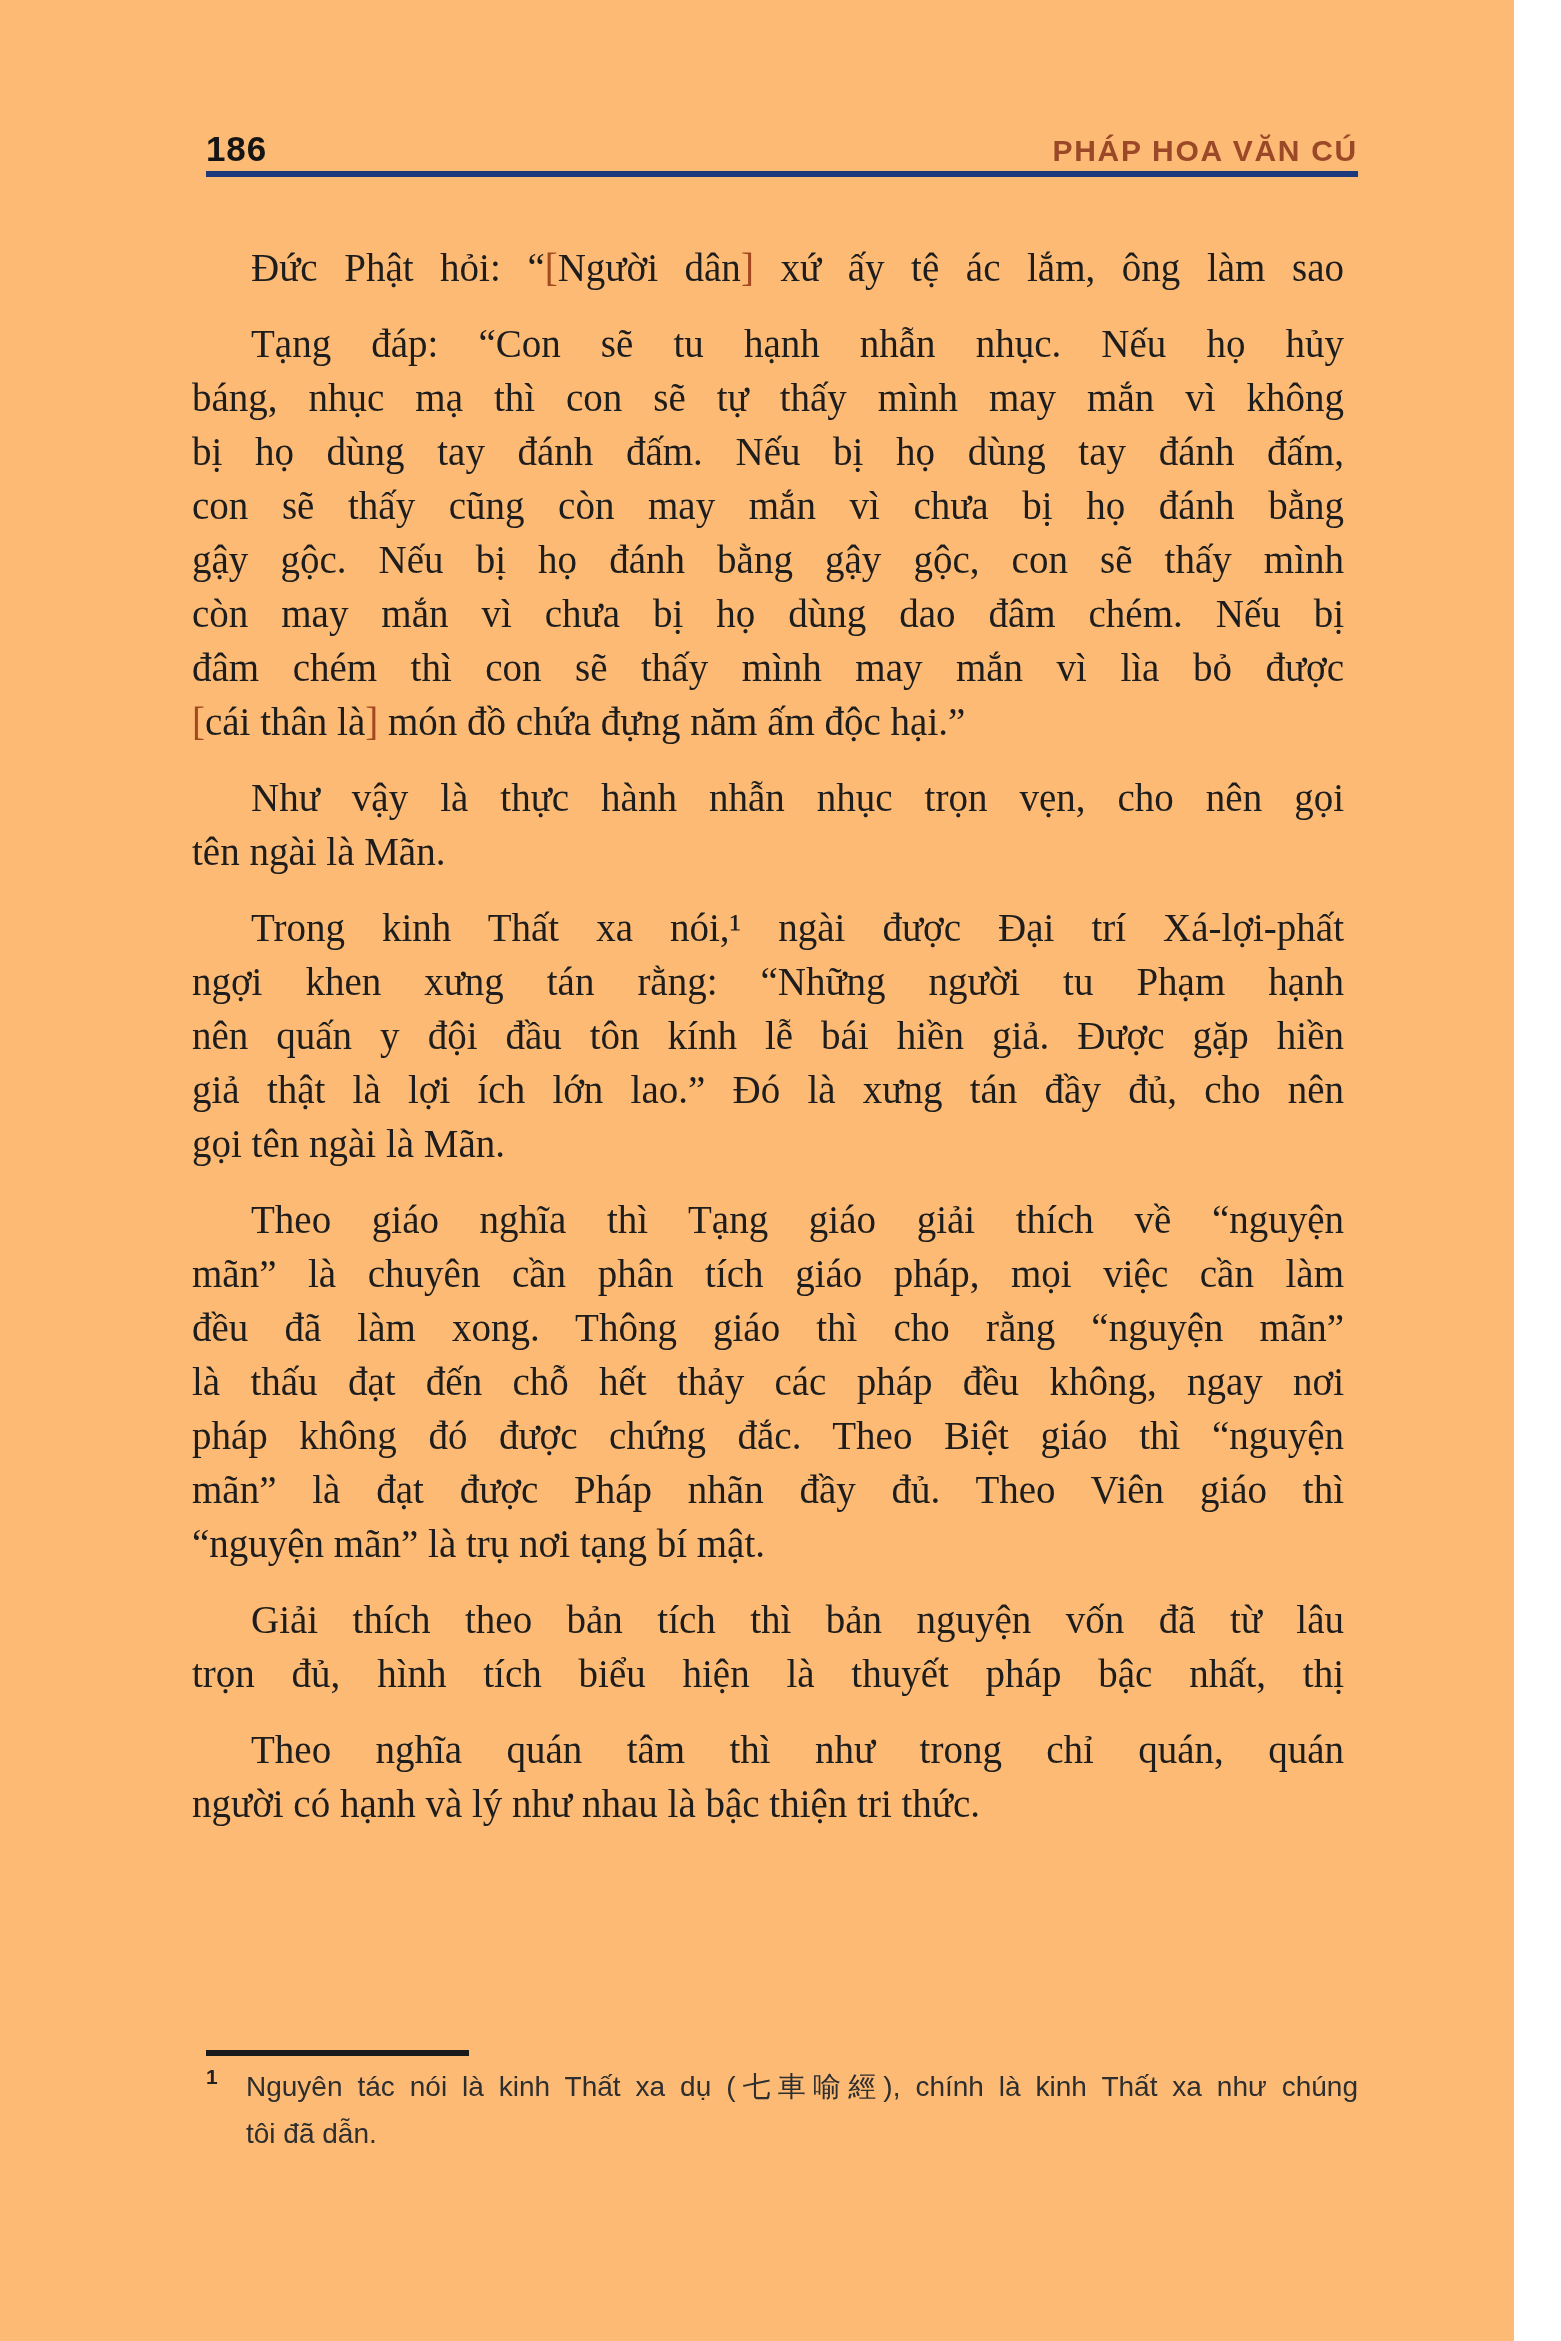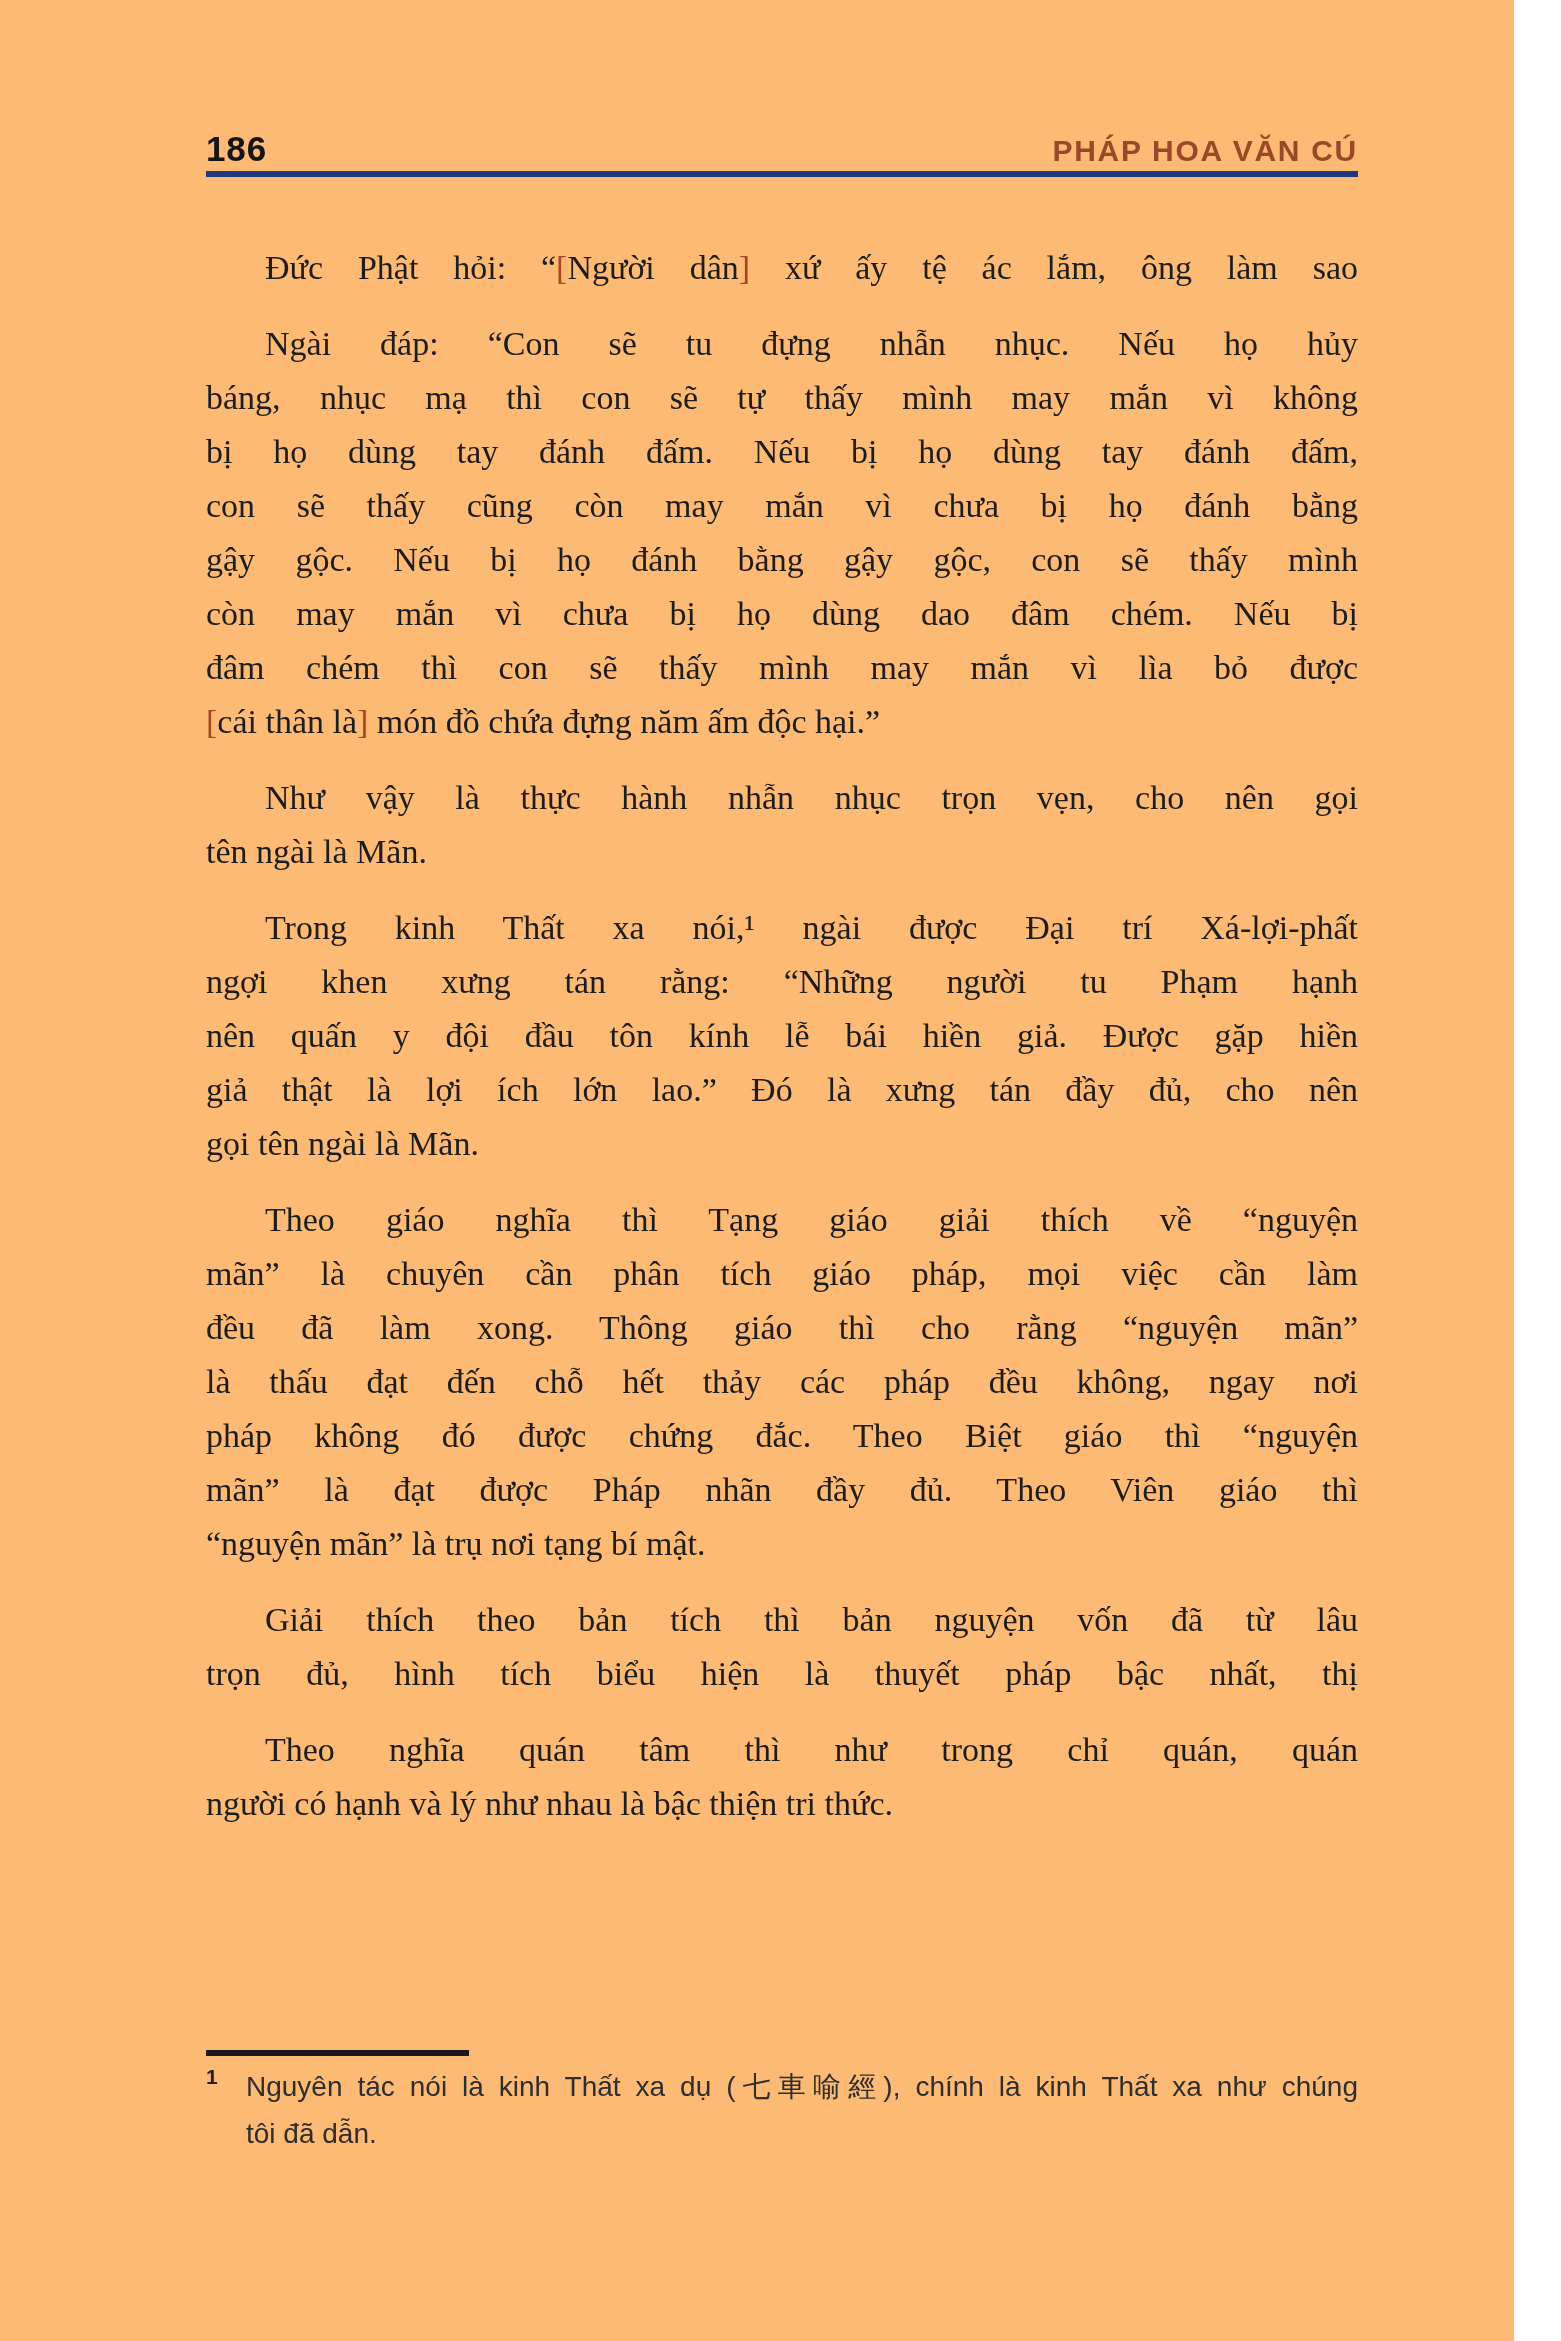--- a/index.html
+++ b/index.html
@@ -42,24 +42,24 @@
     position: absolute;
     left: 206px;
     top: 171px;
     width: 1152px;
     height: 6px;
     background: var(--rule-blue);
   }
   
   .body-text {
     position: absolute;
-    left: 206px;
+    left: 192px;
     top: 241px;
     width: 1152px;
-    font-size: 34px;
+    font-size: 39px;
     color: #1d1d1d;
   }
   .para { margin: 0 0 22px 0; }
   .para:last-child { margin-bottom: 0; }
   .line {
     height: 54px;
     line-height: 54px;
     text-align: justify;
     text-align-last: justify;
     white-space: normal;
@@ -112,21 +112,21 @@
     <span class="running-title">PHÁP HOA VĂN CÚ</span>
   </div>
 
   <div class="header-rule"></div>
 
   <div class="body-text">
       <div class="para">
         <div class="line first">Đức Phật hỏi: “<span class="bk">[</span>Người dân<span class="bk">]</span> xứ ấy tệ ác lắm, ông làm sao</div>
       </div>
       <div class="para">
-        <div class="line first">Ngài đáp: “Con sẽ tu đựng nhẫn nhục. Nếu họ hủy</div>
+        <div class="line first">Tạng đáp: “Con sẽ tu hạnh nhẫn nhục. Nếu họ hủy</div>
         <div class="line">báng, nhục mạ thì con sẽ tự thấy mình may mắn vì không</div>
         <div class="line">bị họ dùng tay đánh đấm. Nếu bị họ dùng tay đánh đấm,</div>
         <div class="line">con sẽ thấy cũng còn may mắn vì chưa bị họ đánh bằng</div>
         <div class="line">gậy gộc. Nếu bị họ đánh bằng gậy gộc, con sẽ thấy mình</div>
         <div class="line">còn may mắn vì chưa bị họ dùng dao đâm chém. Nếu bị</div>
         <div class="line">đâm chém thì con sẽ thấy mình may mắn vì lìa bỏ được</div>
         <div class="line last"><span class="bk">[</span>cái thân là<span class="bk">]</span> món đồ chứa đựng năm ấm độc hại.”</div>
       </div>
       <div class="para">
         <div class="line first">Như vậy là thực hành nhẫn nhục trọn vẹn, cho nên gọi</div>

